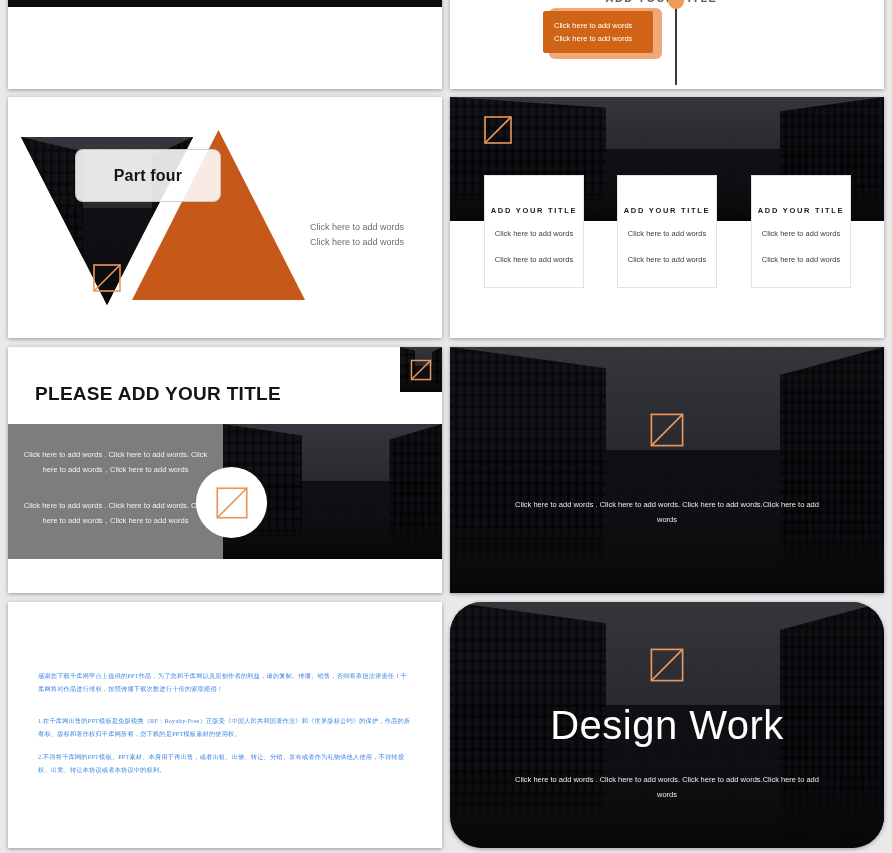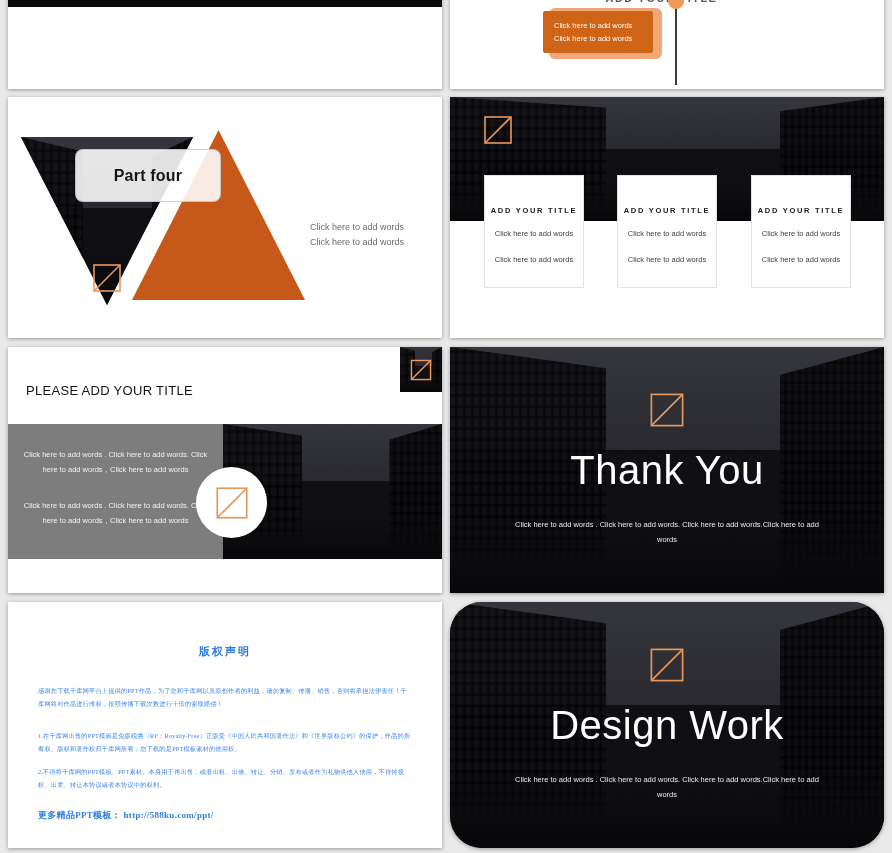--- a/index.html
+++ b/index.html
@@ -133,22 +133,22 @@
     border:1px solid #e3e3e3;text-align:center;
   }
   .cards-slide .card h4{
     font-size:7.5px;font-weight:700;letter-spacing:1.7px;color:#1a1a1a;
     margin-top:30px;
   }
   .cards-slide .card p{font-size:7.5px;color:#3d3d3d;line-height:1.85;margin-top:12px;}
 
   
   .please-slide h2{
-    position:absolute;left:18px;top:36px;
-    font-size:13px;font-weight:400;color:#141414;letter-spacing:.3px;
+    position:absolute;left:27px;top:36px;
+    font-size:19px;font-weight:700;color:#141414;letter-spacing:.3px;
   }
   .please-slide .logo-box{
     position:absolute;right:0;top:0;width:42px;height:45px;overflow:hidden;
     display:flex;align-items:center;justify-content:center;
   }
   .please-slide .band{position:absolute;left:0;right:0;top:77px;height:135px;}
   .please-slide .band .gray{
     position:absolute;left:0;top:0;width:215px;height:100%;background:#7d7d7d;
   }
   .please-slide .band .photo{
@@ -323,35 +323,29 @@
     <div class="city">
       <div class="sky"></div>
         <div class="bld-l"></div>
         <div class="bld-r"></div>
     </div>
     <div class="inner">
       <svg class="logo logo-h" width="36" height="36" viewBox="0 0 30 30">
         <rect x="2" y="2" width="26" height="26" stroke-width="1.4"></rect>
         <line x1="2" y1="28" x2="28" y2="2" stroke-width="1.4"></line>
       </svg>
-      <h1>Thank You</h1>
       <p>Click here to add words . Click here to add words. Click here to add words.Click here to add words</p>
     </div>
   </div>
 
   <div class="slide copy-slide" style="left:8px;top:602px;width:434px;height:246px;">
     <div class="cwrap">
-      <h3>版权声明</h3>
       <p class="p1">感谢您下载千库网平台上提供的PPT作品，为了您和千库网以及原创作者的利益，请勿复制、传播、销售，否则将承担法律责任！千库网将对作品进行维权，按照传播下载次数进行十倍的索取赔偿！</p>
       <p class="p2">1.在千库网出售的PPT模板是免版税类（RF：Royalty-Free）正版受《中国人民共和国著作法》和《世界版权公约》的保护，作品的所有权、版权和著作权归千库网所有，您下载的是PPT模板素材的使用权。</p>
       <p class="p3">2.不得将千库网的PPT模板、PPT素材、本身用于再出售，或者出租、出借、转让、分销、发布或者作为礼物供他人使用，不得转授权、出卖、转让本协议或者本协议中的权利。</p>
-      <div class="more">
-        <span>更多精品PPT模板：</span>
-        <span>http://588ku.com/ppt/</span>
-      </div>
     </div>
   </div>
 
   <div class="slide hero-slide" style="left:450px;top:602px;width:434px;height:246px;border-radius:32px;">
     <div class="city">
       <div class="sky"></div>
         <div class="bld-l"></div>
         <div class="bld-r"></div>
     </div>
     <div class="inner">

